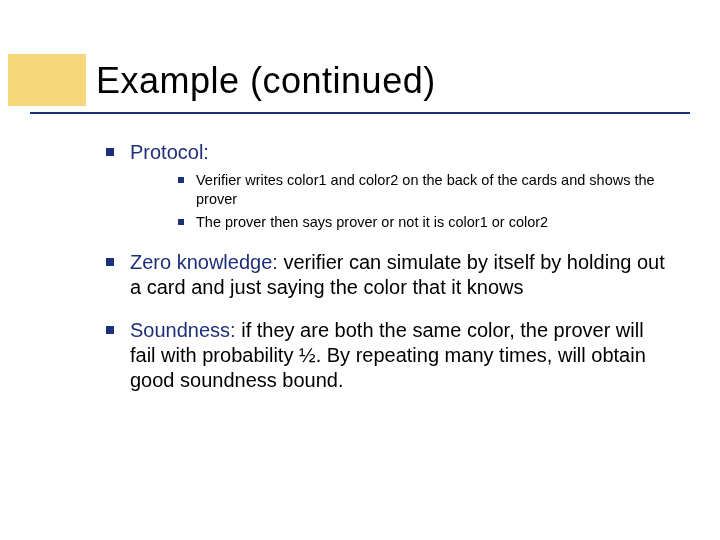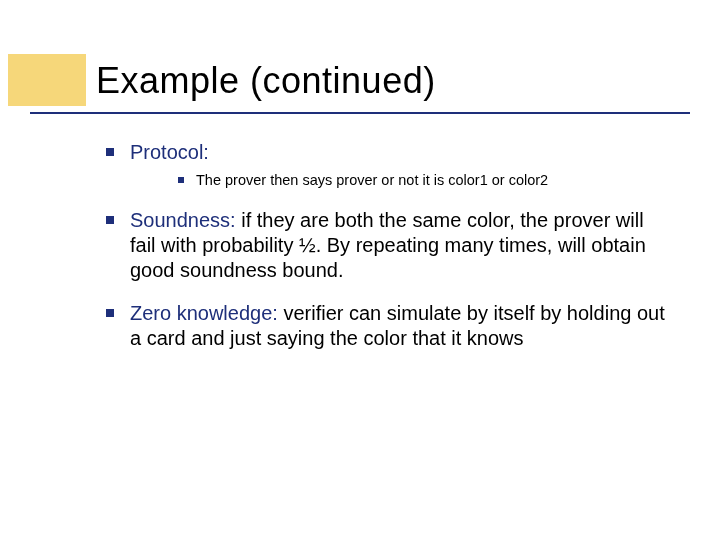--- a/index.html
+++ b/index.html
@@ -97,26 +97,27 @@
 <div class="slide">
   <div class="accent-block"></div>
   <div class="title">Example (continued)</div>
   <div class="title-rule"></div>
 
   <div class="content">
 
     <div class="lvl1">
       <span class="emph">Protocol:</span>
       <div class="sub">
+        <div class="lvl2">Verifier writes color1 and color2 on the back of the cards and shows the prover</div>
         <div class="lvl2">The prover then says prover or not it is color1 or color2</div>
       </div>
+    </div>
+
+    <div class="lvl1">
+      <span class="emph">Zero knowledge:</span><span> verifier can simulate by itself by holding out a card and just saying the color that it knows</span>
     </div>
 
     <div class="lvl1">
       <span class="emph">Soundness:</span><span> if they are both the same color, the prover will fail with probability ½. By repeating many times, will obtain good soundness bound.</span>
     </div>
 
-    <div class="lvl1">
-      <span class="emph">Zero knowledge:</span><span> verifier can simulate by itself by holding out a card and just saying the color that it knows</span>
-    </div>
-
   </div>
 </div>
 
 </body></html>

